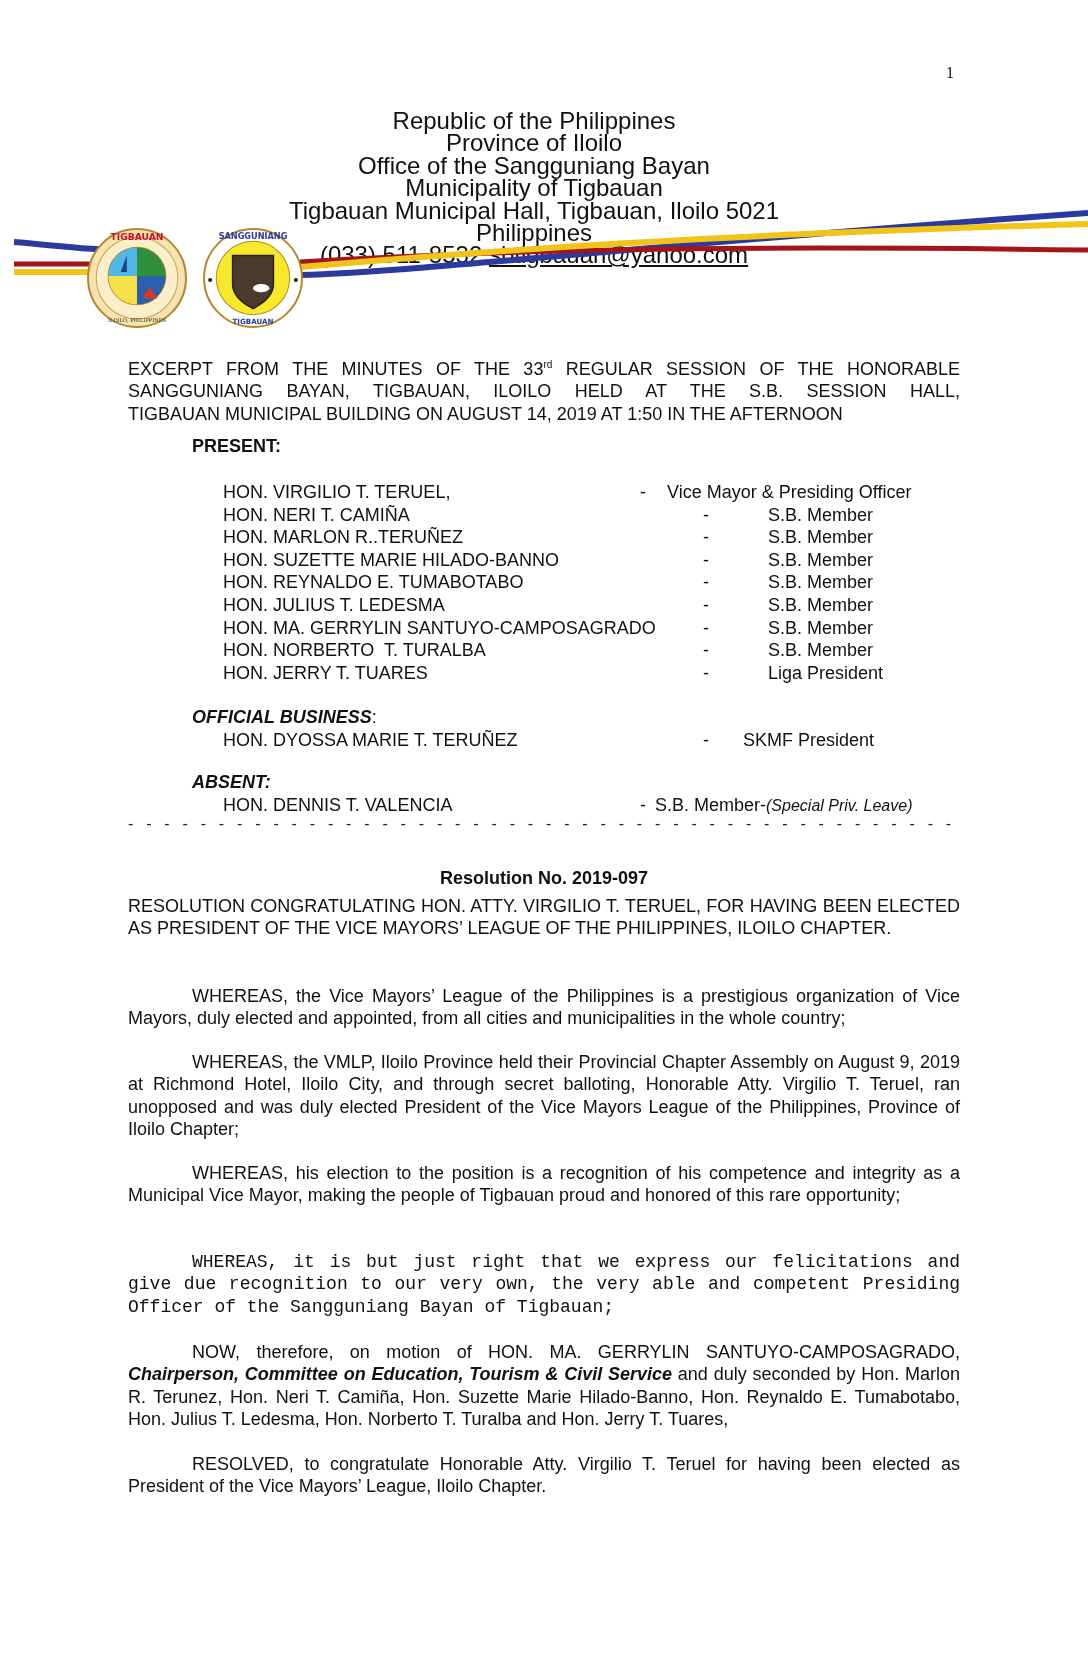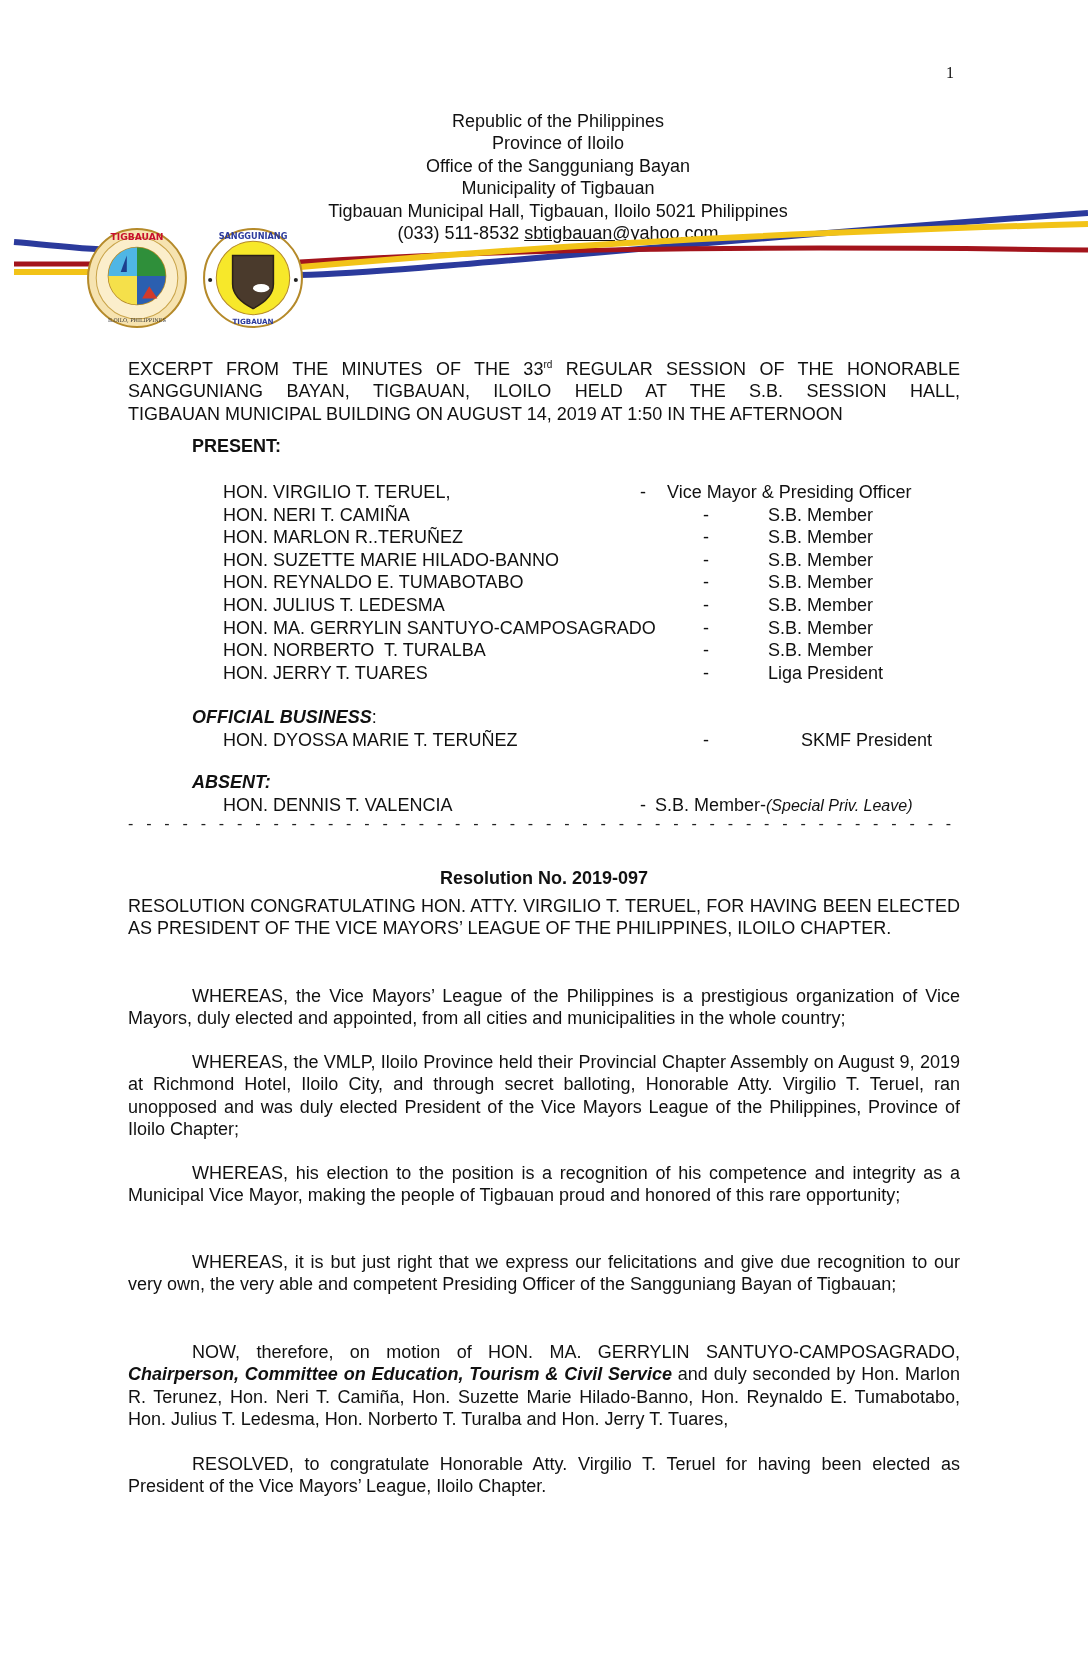--- a/index.html
+++ b/index.html
@@ -1,57 +1,57 @@
 <!DOCTYPE html>
 <html><head>
 <meta charset="utf-8">
 <style>
   html, body { margin: 0; padding: 0; background: #ffffff; }
   body { width: 1088px; height: 1664px; position: relative; overflow: hidden;
          font-family: "Liberation Sans", sans-serif; color: #111; }
   .abs { position: absolute; }
   .page-num { left: 946px; top: 64px; font-family: "Liberation Serif", serif; font-size: 16px; }
-  .header { left: 256px; width: 604px; top: 110px; text-align: center; font-size: 18px; line-height: 22.4px; }
+  .header { left: 232px; width: 604px; top: 110px; text-align: center; font-size: 24px; line-height: 22.4px; }
   .header .email { text-decoration: underline; }
   .stripes { left: 0; top: 190px; width: 1088px; height: 120px; }
   .logo { top: 227px; width: 102px; height: 102px; }
   .logo1 { left: 86px; }
   .logo2 { left: 202px; }
   .body-text { font-size: 18px; line-height: 22.4px; text-align: justify; margin-top: 11px; }
   .excerpt { left: 128px; width: 832px; top: 347px; text-align-last: left; }
   .excerpt .l1, .excerpt .l2 { text-align: justify; text-align-last: justify; display: block; }
   .excerpt sup { font-size: 10px; vertical-align: super; line-height: 0; }
   .sec-head { font-weight: bold; font-size: 18px; }
   .present-head { left: 192px; top: 436px; }
   .roster { left: 223px; font-size: 18px; line-height: 22.6px; }
   .roster .row { position: relative; height: 22.6px; white-space: nowrap; }
   .roster .name { position: absolute; left: 0; }
   .roster .dash { position: absolute; left: 480px; }
   .roster .role { position: absolute; left: 545px; }
   .roster .row.vm .dash { left: 417px; }
   .roster .row.vm .role { left: 444px; }
   .roster .row.absent .dash { left: 417px; }
   .roster .row.absent .role { left: 432px; }
-  .roster .row.ob .role { left: 578px; }
+  .roster .row.ob .role { left: 520px; }
   .roster .note { font-style: italic; font-size: 16px; }
   .roster-present { top: 481px; }
   .ob-head { left: 192px; top: 707px; font-style: italic; }
   .ob-head .colon { font-style: normal; font-weight: normal; }
   .roster-ob { top: 729px; }
   .absent-head { left: 192px; top: 772px; font-style: italic; }
   .roster-absent { top: 794px; }
   .dashes { left: 128px; top: 815px; width: 832px; font-size: 16px; letter-spacing: 4.2px; overflow: hidden; white-space: nowrap; color: #222; }
   .res-no { left: 128px; width: 832px; top: 836px; text-align: center; font-weight: bold; font-size: 18px; margin-top: 32px; }
   .para { left: 128px; width: 832px; }
   .para .indent { display: inline-block; width: 64px; }
   .p-title { top: 884px; }
   .p1 { top: 974px; }
   .p2 { top: 1040px; }
   .p3 { top: 1151px; }
-  .p4 { top: 1240px; }
+  .p4 { top: 1240px; font-family: Liberation Mono, monospace; }
   .p5 { top: 1330px; }
   .p6 { top: 1442px; }
   .para .it { font-style: italic; font-weight: bold; }
 </style>
 </head>
 <body>
 
 <div class="abs page-num">1</div>
 
 <div class="abs header">

